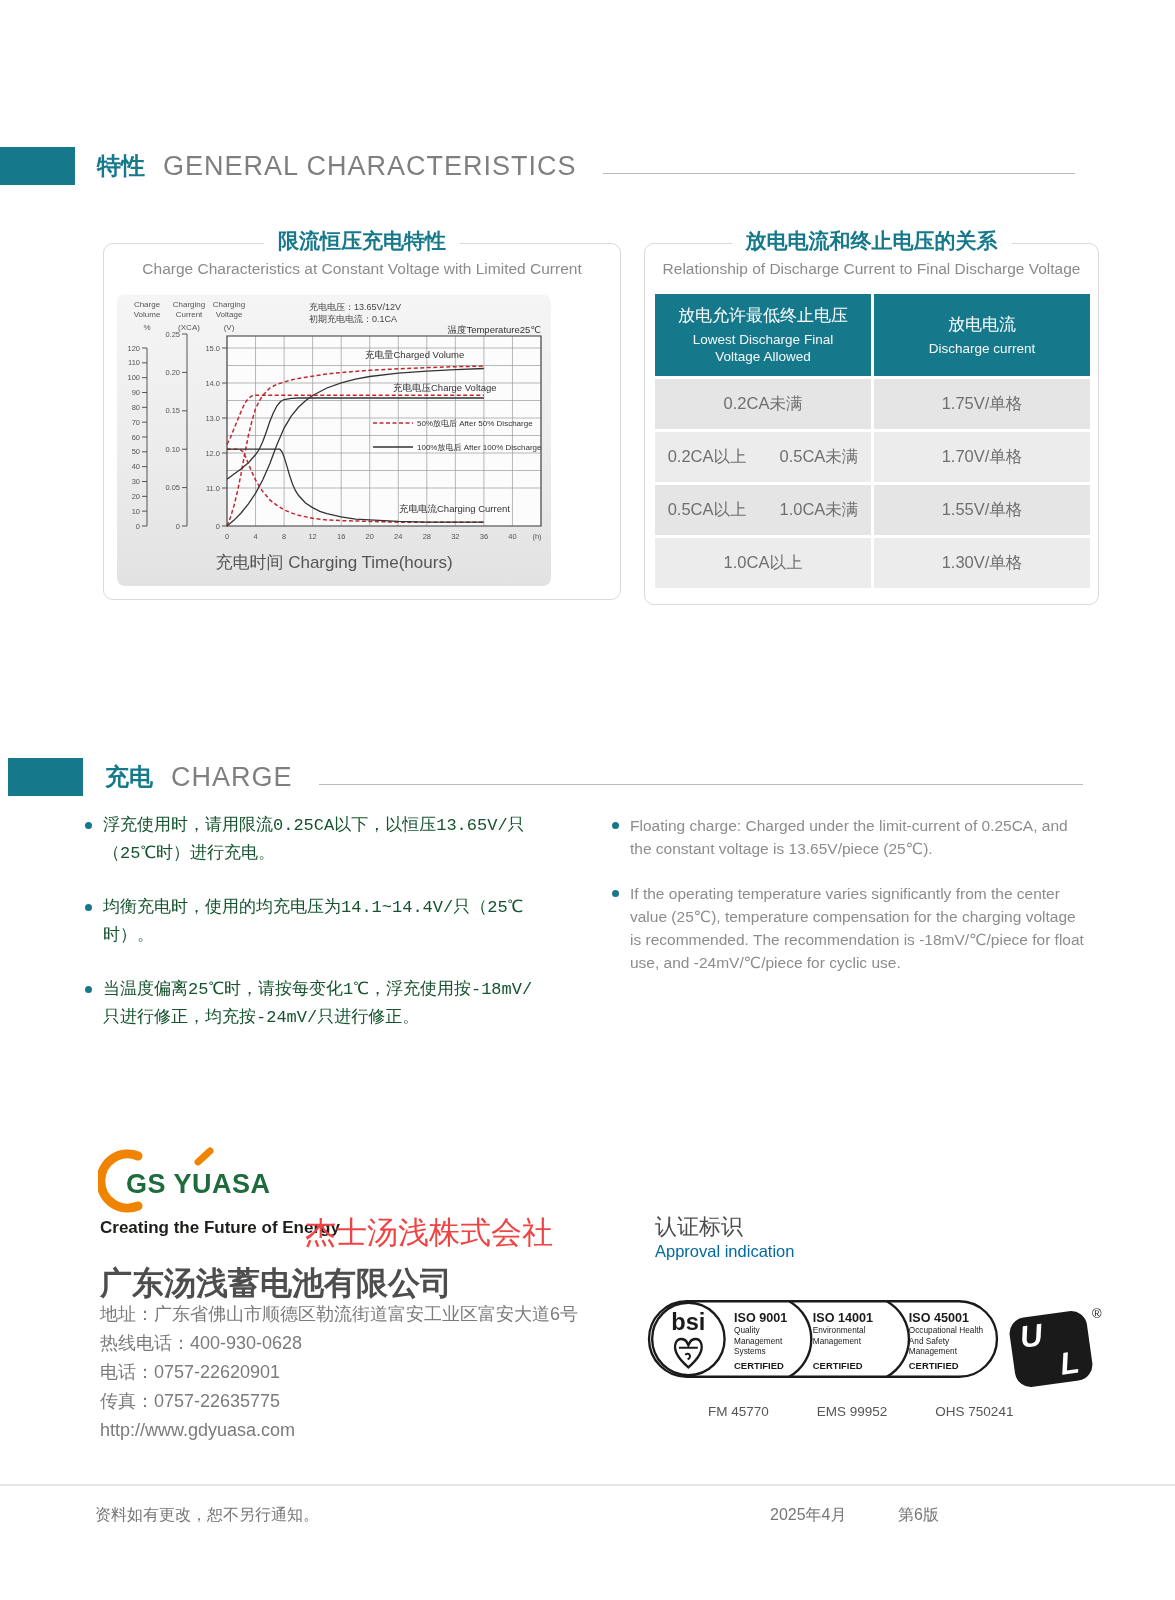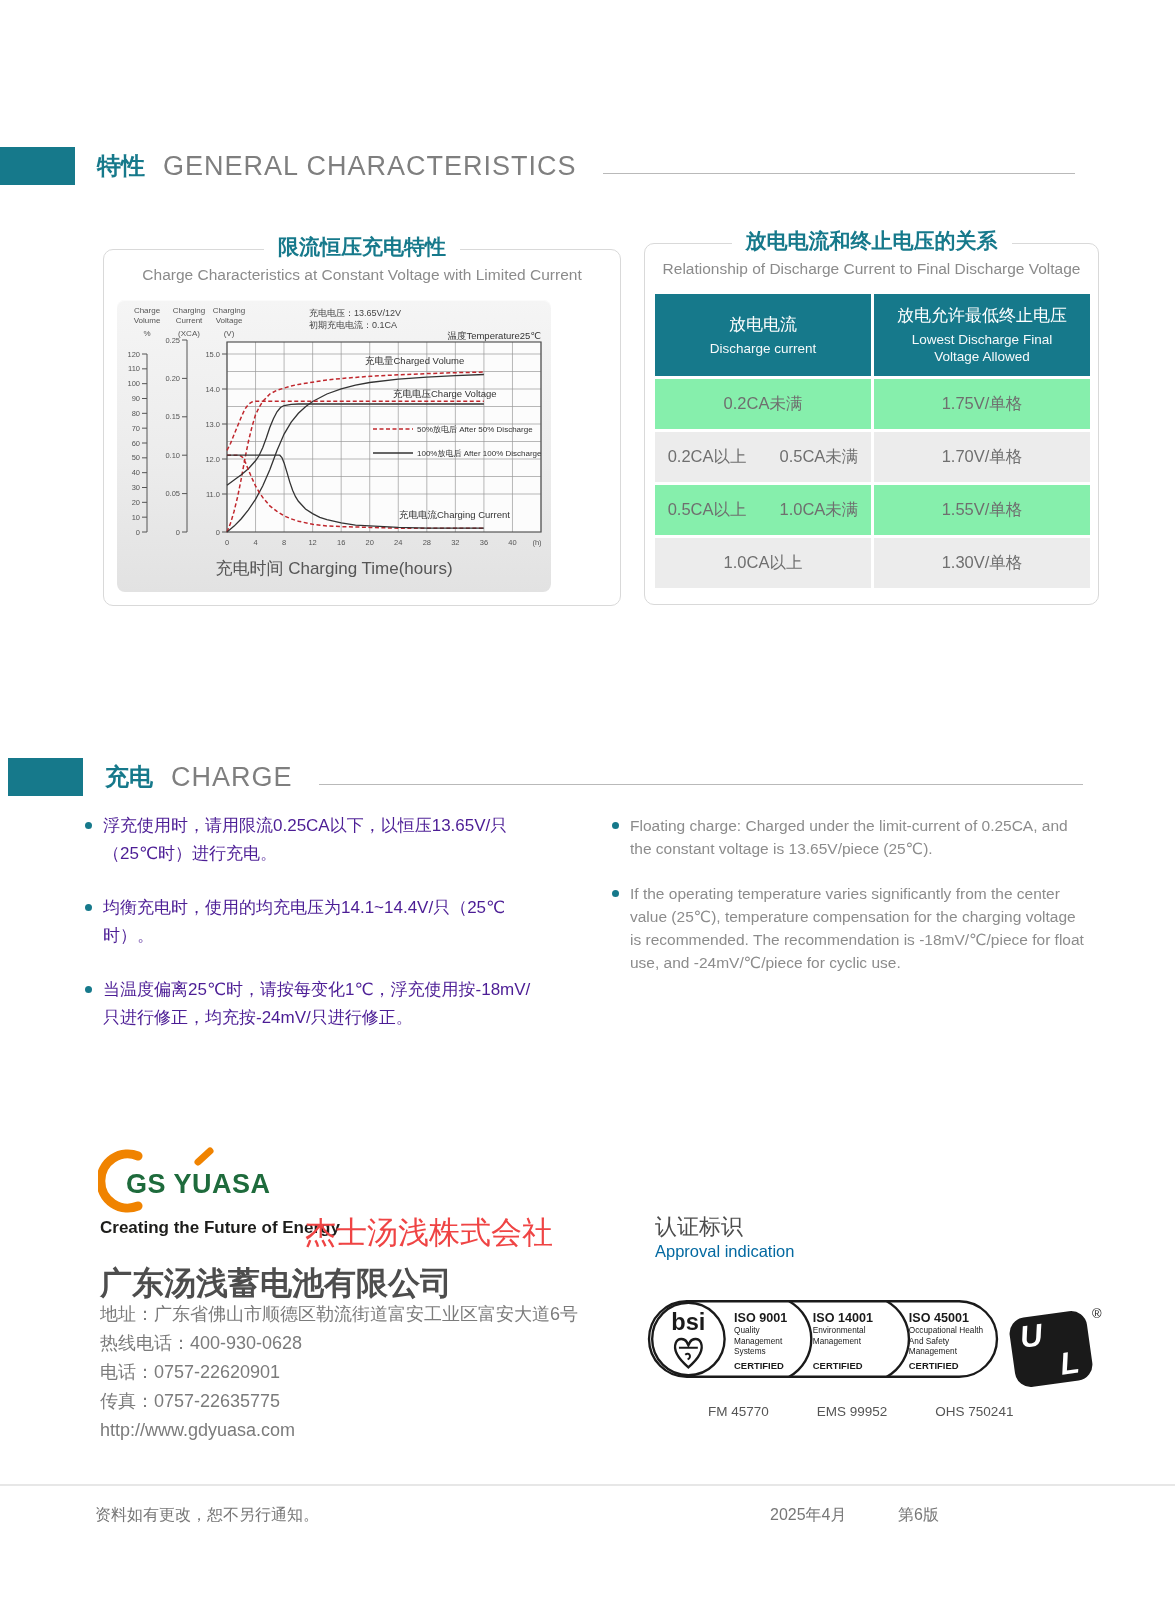--- a/index.html
+++ b/index.html
@@ -28,26 +28,26 @@
   .chart-svg { position:absolute; left:0; top:2px; }
 
   
   .vtable { position:absolute; left:10px; top:50px; width:435px; }
   .vrow { display:flex; gap:3px; margin-bottom:3px; }
   .vcell { flex:1; display:flex; flex-direction:column; align-items:center; justify-content:center; text-align:center; }
   .vhead .vcell { height:82px; background:#16798B; color:#fff; }
   .vhead-cn { font-size:17px; margin-bottom:5px; }
   .vhead-en { font-size:13.5px; line-height:1.25; opacity:.96; padding:0 10px; }
   .vdata .vcell { height:50px; color:#6f6f6f; font-size:16.5px; white-space:pre; }
-  .row-blue .vcell { background:#86efac; }
+  .row-blue .vcell { background:#e5e5e5; }
   .row-gray .vcell { background:#ECECEC; }
 
   
   .note { position:relative; padding-left:18px; }
-  .notes-cn .note { color:#4c1d95; font-size:17px; line-height:1.62; margin-bottom:27px; }
+  .notes-cn .note { color:#14532d; font-size:17px; line-height:1.62; margin-bottom:27px;font-family:Liberation Mono, monospace; }
   .notes-en .note { color:#8c8c8c; font-size:15.5px; line-height:1.5; margin-bottom:21px; }
   .dot { position:absolute; left:0; width:7px; height:7px; border-radius:50%; background:#16798B; }
   .notes-cn .dot { top:10px; } .notes-en .dot { top:8px; }
 
   
   .tagline { font-size:17px; font-weight:bold; color:#1d1d1b; }
   .name-jp { font-size:31px; color:#ef4444; }
   .name-cn { font-size:32px; color:#4d4d4d; font-weight:600; }
   .contact { font-size:18px; color:#7b7b7b; line-height:29px; }
 
@@ -70,21 +70,21 @@
 
 <div class="page">
 
   <div class="abs sec-header" style="left:0; top:147; left:0px; top:147px; width:1075px;">
     <div class="sec-block"></div>
     <div class="sec-cn">特性</div>
     <div class="sec-en">GENERAL CHARACTERISTICS</div>
     <div class="sec-line"></div>
   </div>
 
-  <div class="panel" style="left:103px; top:249px; width:518px; height:357px;">
+  <div class="panel" style="left:103px; top:243px; width:518px; height:357px;">
     <div class="panel-title">限流恒压充电特性</div>
     <div class="panel-sub">Charge Characteristics at Constant Voltage with Limited Current</div>
     <div class="chart-panel">
       <svg id="charge-chart-svg" class="chart-svg" width="434" height="250" viewBox="0 0 434 250">
           <rect x="110" y="40" width="314" height="190" fill="#fcfcfc"></rect>
           <line x1="110" y1="40" x2="110" y2="230" stroke="#9a9a9a" stroke-width="0.7"></line>
           <line x1="138.54545454545456" y1="40" x2="138.54545454545456" y2="230" stroke="#9a9a9a" stroke-width="0.7"></line>
           <line x1="167.0909090909091" y1="40" x2="167.0909090909091" y2="230" stroke="#9a9a9a" stroke-width="0.7"></line>
           <line x1="195.63636363636363" y1="40" x2="195.63636363636363" y2="230" stroke="#9a9a9a" stroke-width="0.7"></line>
           <line x1="224.1818181818182" y1="40" x2="224.1818181818182" y2="230" stroke="#9a9a9a" stroke-width="0.7"></line>
@@ -198,26 +198,26 @@
       <div class="chart-xlabel">充电时间 Charging Time(hours)</div>
     </div>
   </div>
 
   <div class="panel" style="left:644px; top:243px; width:455px; height:362px;padding-left:8px;">
     <div class="panel-title">放电电流和终止电压的关系</div>
     <div class="panel-sub">Relationship of Discharge Current to Final Discharge Voltage</div>
     <div class="vtable">
       <div class="vrow vhead">
         <div class="vcell">
+          <div class="vhead-cn">放电允许最低终止电压</div>
+          <div class="vhead-en" style="max-width:200px;">Lowest Discharge Final Voltage Allowed</div>
+        </div>
+        <div class="vcell">
           <div class="vhead-cn">放电电流</div>
           <div class="vhead-en">Discharge current</div>
-        </div>
-        <div class="vcell">
-          <div class="vhead-cn">放电允许最低终止电压</div>
-          <div class="vhead-en" style="max-width:200px;">Lowest Discharge Final Voltage Allowed</div>
         </div>
       </div>
       <div class="vrow vdata row-blue">
         <div class="vcell">0.2CA未满</div>
         <div class="vcell">1.75V/单格</div>
       </div>
       <div class="vrow vdata row-gray">
         <div class="vcell">0.2CA以上　　0.5CA未满</div>
         <div class="vcell">1.70V/单格</div>
       </div>

